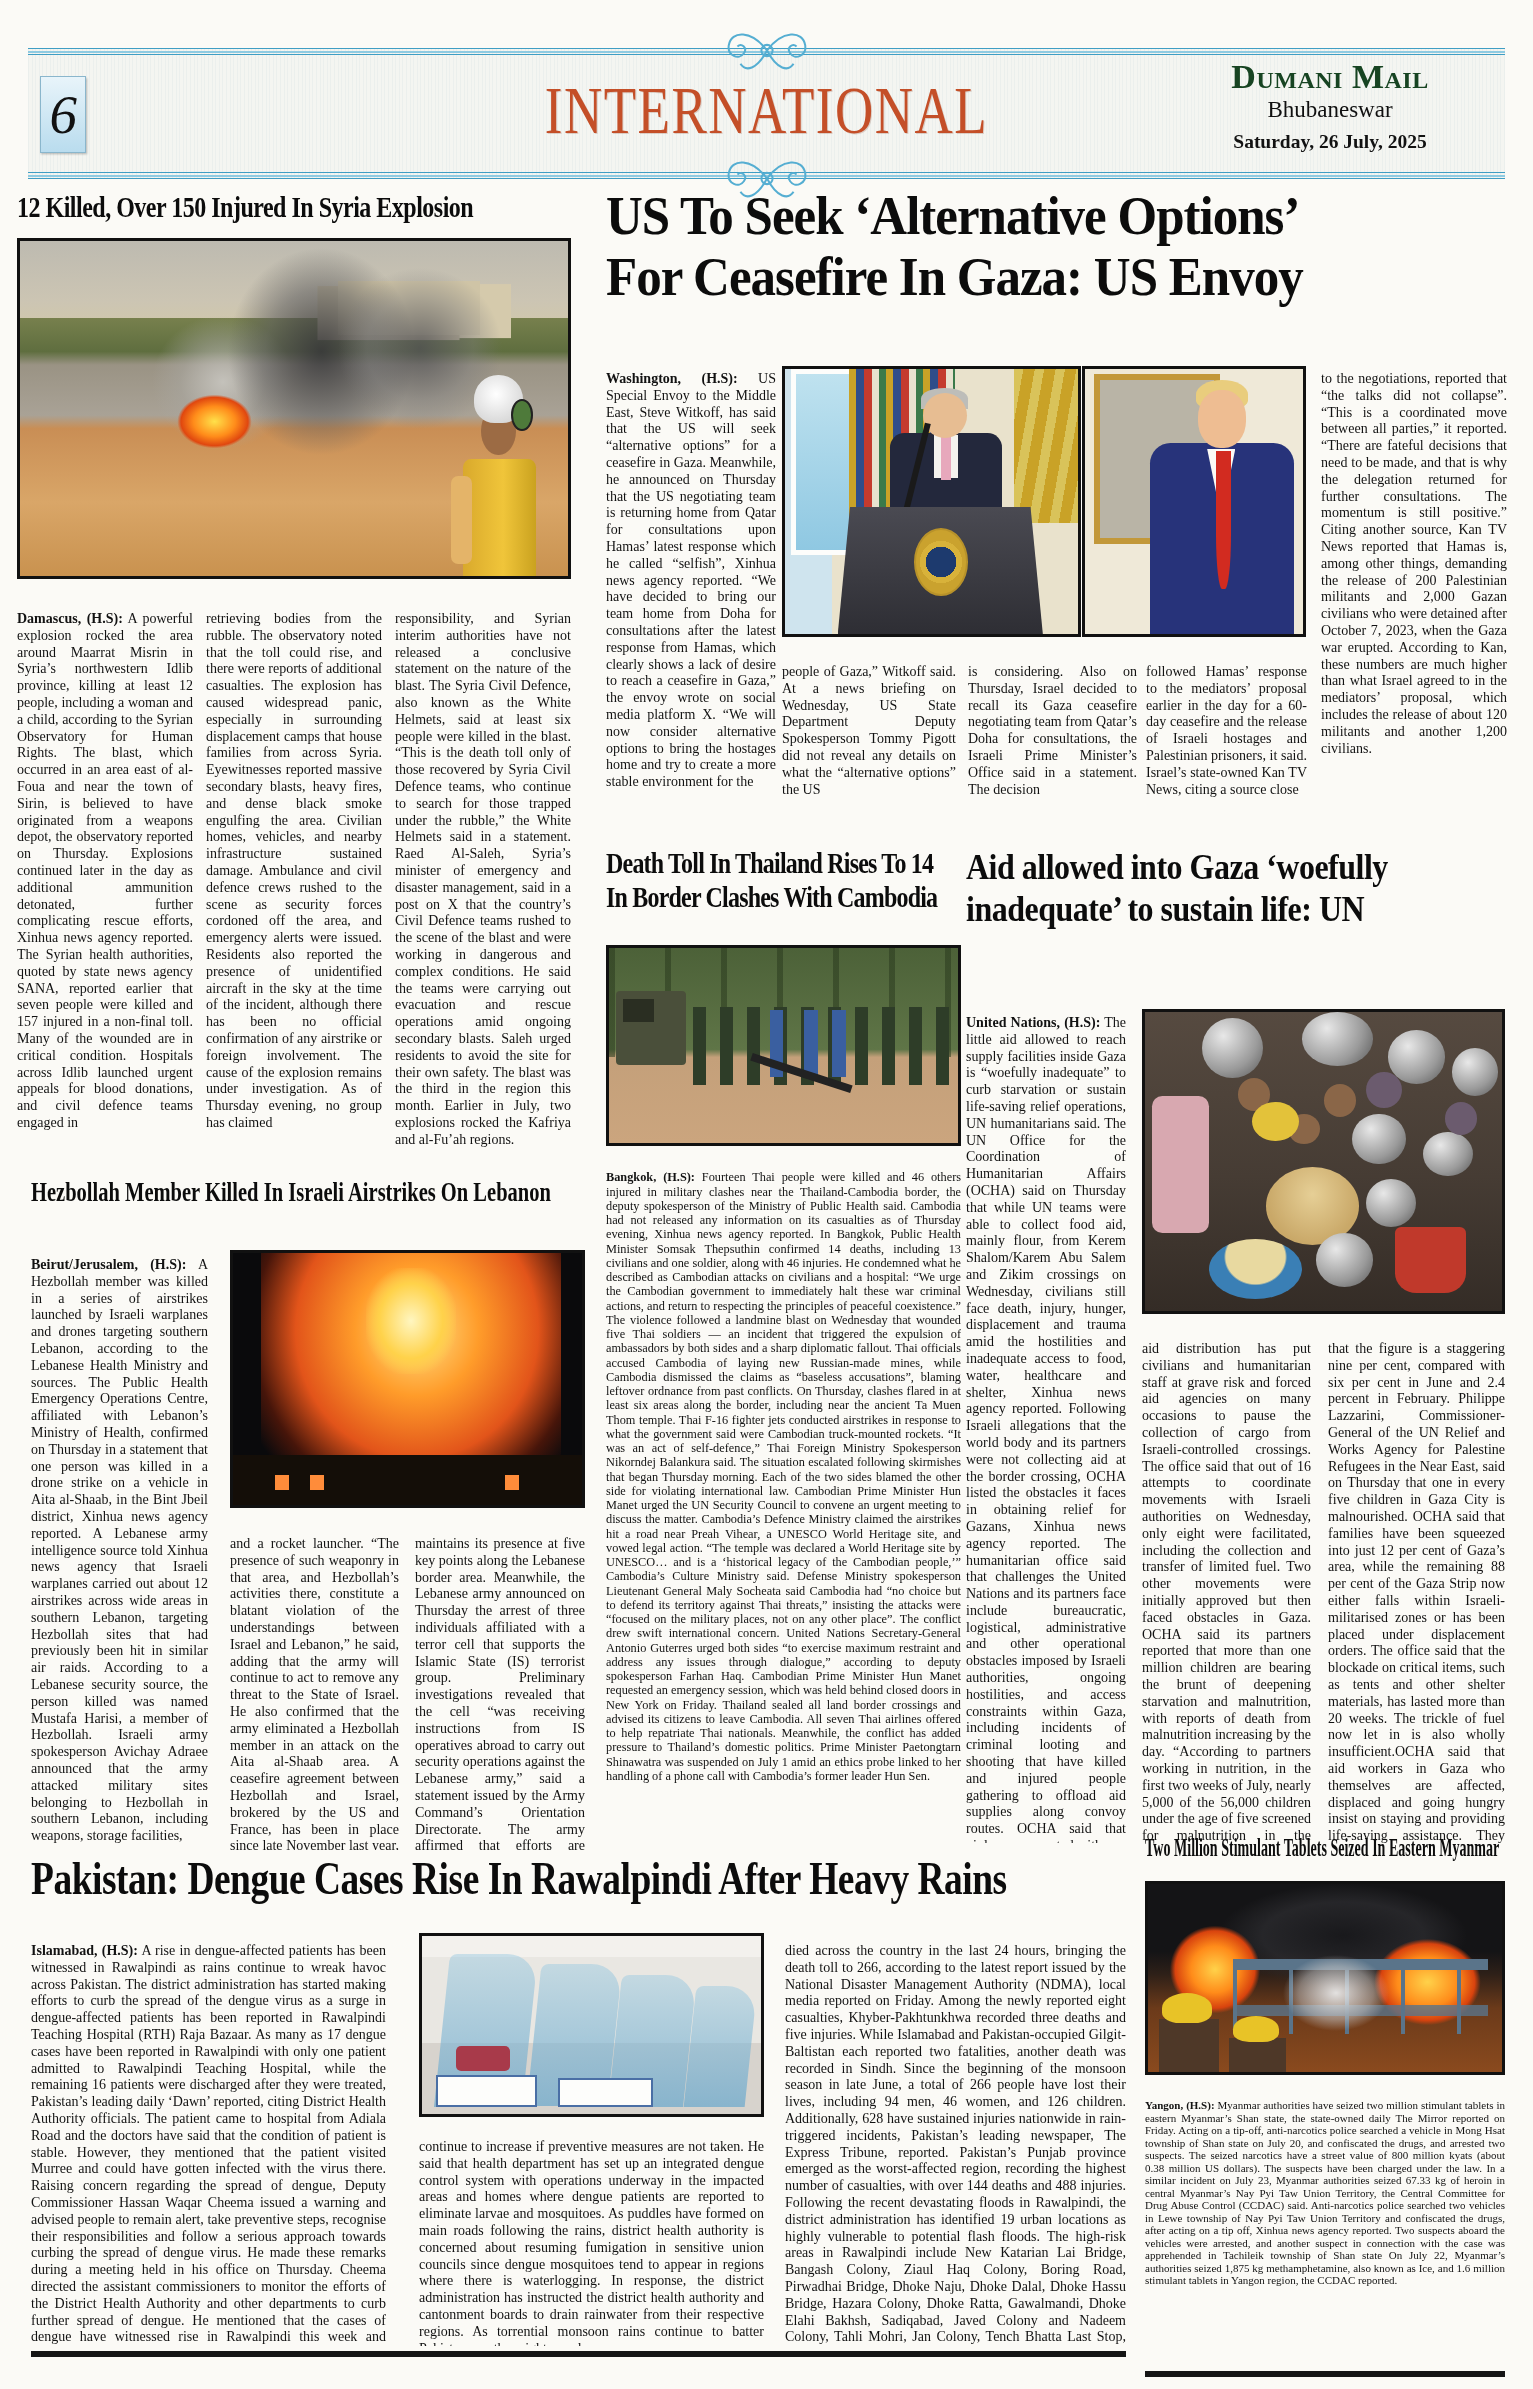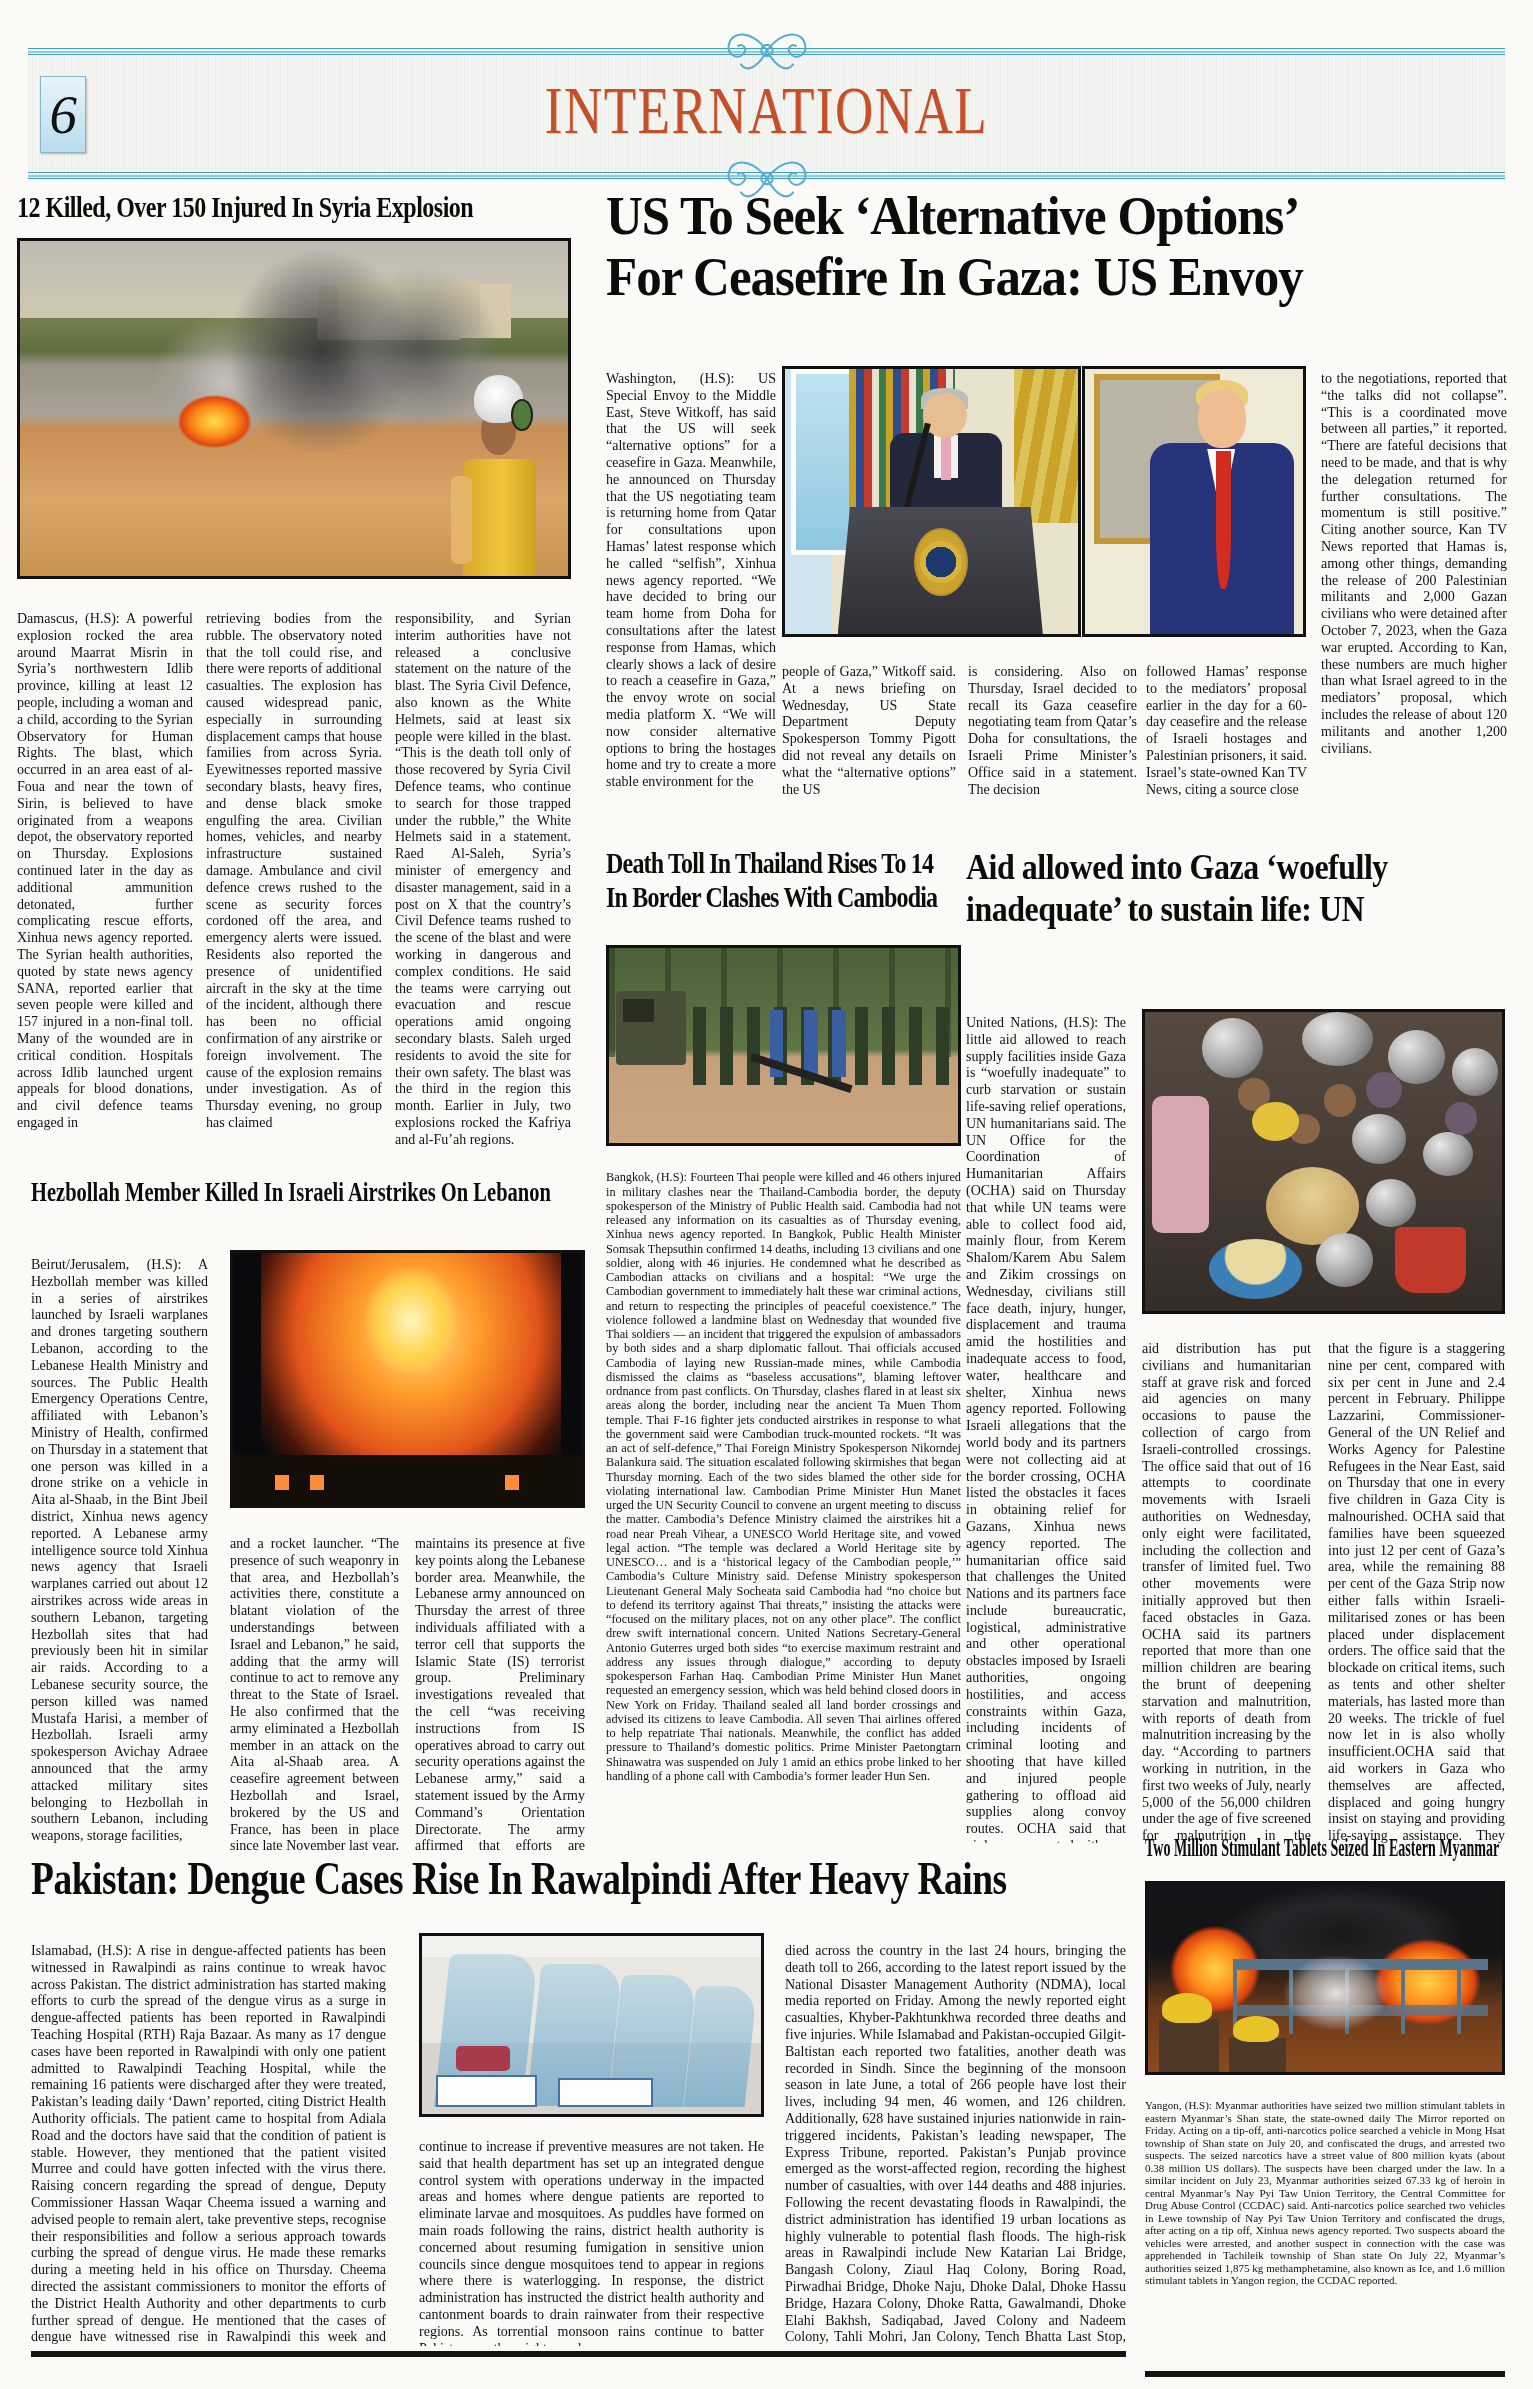--- a/index.html
+++ b/index.html
@@ -27,21 +27,21 @@
   .mast-right{position:absolute;right:31px;top:9.2px;width:288px;text-align:center;}
   .paper-name{font-variant:small-caps;font-weight:700;font-size:34px;color:#174422;letter-spacing:0.5px;}
   .paper-city{font-size:23px;margin-top:1px;color:#101010;}
   .issue-date{font-size:19.5px;font-weight:700;margin-top:8.2px;}
 
   
   .art{position:absolute;overflow:hidden;}
   .hl{font-weight:700;color:#0c0c0c;}
   .hl-line{white-space:nowrap;transform-origin:left top;}
   .bodytxt{font-size:14px;line-height:1.2;text-align:justify;overflow:hidden;position:absolute;}
-  .bodytxt .dl{font-weight:400;}
+  .bodytxt .dl{font-weight:700;}
   .photo{position:absolute;border:3.1px solid #111;box-sizing:border-box;overflow:hidden;}
   .photo *{position:absolute;}
 
   
   .ph-syria{background:linear-gradient(180deg,#bdbab0 0%,#ccc5b3 18%,#cfc7ae 23%,#77804d 23%,#5f6e3f 33%,#9a9384 37%,#a9a296 52%,#c98e55 56%,#d9a668 78%,#c9924f 100%);}
   .ph-syria .bldg{left:58%;top:12%;width:26%;height:16%;background:#cfc4a6;box-shadow:-20.5px 5.1px 0 #c4b99c, 31px 3.1px 0 #d5caac;}
   .ph-syria .smoke1{left:38%;top:2%;width:34%;height:62%;background:radial-gradient(closest-side,rgba(55,55,58,.9),rgba(90,90,92,.55) 60%,transparent);}
   .ph-syria .smoke2{left:58%;top:8%;width:30%;height:48%;background:radial-gradient(closest-side,rgba(80,80,84,.8),rgba(120,120,122,.4) 65%,transparent);}
   .ph-syria .smoke3{left:24%;top:22%;width:26%;height:40%;background:radial-gradient(closest-side,rgba(200,198,192,.9),rgba(170,168,162,.5) 60%,transparent);}
   .ph-syria .fire{left:27%;top:44%;width:17%;height:20%;background:radial-gradient(closest-side,#ffe14a,#ff8c1a 45%,#e0470f 72%,transparent 80%);}
@@ -155,20 +155,25 @@
         <path d="M150 50 C180 10, 220 10, 225 40 C228 60, 205 70, 195 55 C188 44, 200 35, 208 42"></path>
         <path d="M150 50 C130 88, 108 92, 98 76"></path>
         <path d="M150 50 C170 88, 192 92, 202 76"></path>
         <circle cx="150" cy="50" r="11"></circle>
       </g>
     </svg>
     <div class="pagenum">
         <span>6</span>
       </div>
     <div class="section-title">INTERNATIONAL</div>
+    <div class="mast-right">
+      <div class="paper-name">Dumani Mail</div>
+      <div class="paper-city">Bhubaneswar</div>
+      <div class="issue-date">Saturday, 26 July, 2025</div>
+    </div>
   </header>
 
   <section class="art" style="left:17px;top:191px;width:554px;height:970px;">
     <div class="hl hl-line" style="font-size:24px;transform:scaleY(1.25);letter-spacing:-0.5px;">12 Killed, Over 150 Injured In Syria Explosion</div>
     <div class="photo ph-syria" style="left:0;top:47px;width:554px;height:341px;">
       <div class="bldg"></div>
         <div class="smoke3"></div>
         <div class="smoke1"></div>
         <div class="smoke2"></div>
         <div class="fire"></div>

